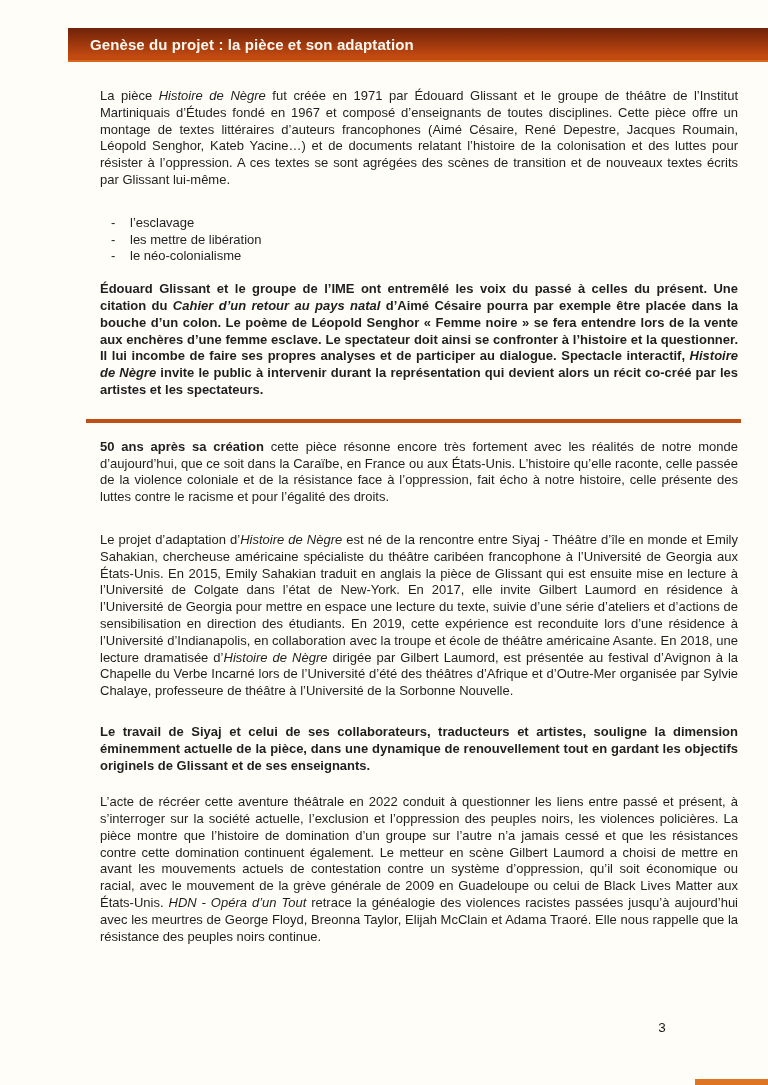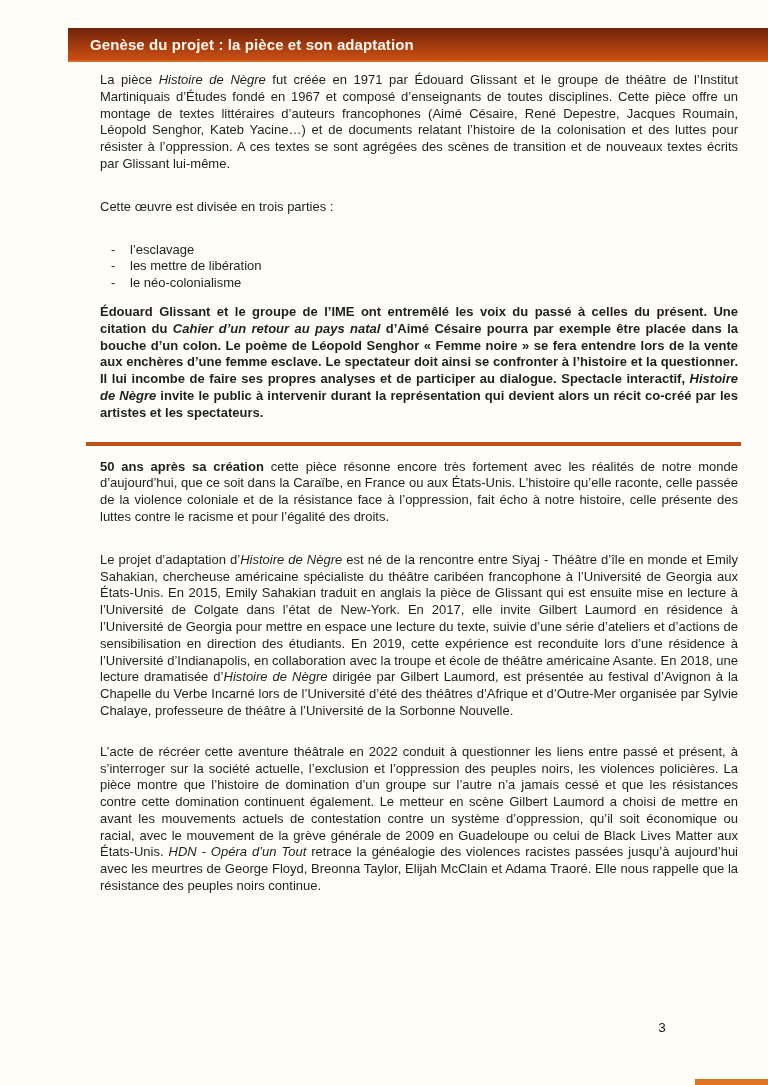--- a/index.html
+++ b/index.html
@@ -32,21 +32,21 @@
     font-weight:bold;
     font-size:15px;
     padding-left:22px;
     letter-spacing:0.1px;
   }
   .content{
     position:absolute;left:100px;top:72px;width:638px;
     font-size:13px;line-height:16.8px;
     text-align:justify;
   }
-  .para{margin:0 0 26px;}
+  .para{margin:16px 0 26px;}
   .para.mb20{margin-bottom:20px;font-weight:bold;}
   .para.mb24{margin-bottom:24px;}
   .dash-list{
     list-style:none;
     margin:0 0 12px;
   }
   .dash-list li{
     display:flex;
     margin-left:11px;
   }
@@ -72,21 +72,20 @@
 <body>
 
 <div class="header-bar">
   <span class="header-title">Genèse du projet : la pièce et son adaptation</span>
 </div>
 
 <div class="content">
 
   <p class="para"><span>La pièce </span><span style="font-style: italic;">Histoire de Nègre</span><span> fut créée en 1971 par Édouard Glissant et le groupe de théâtre de l’Institut Martiniquais d’Études fondé en 1967 et composé d’enseignants de toutes disciplines. Cette pièce offre un montage de textes littéraires d’auteurs francophones (Aimé Césaire, René Depestre, Jacques Roumain, Léopold Senghor, Kateb Yacine…) et de documents relatant l’histoire de la colonisation et des luttes pour résister à l’oppression. A ces textes se sont agrégées des scènes de transition et de nouveaux textes écrits par Glissant lui-même.</span></p>
 
-  <p class="para">Cette œuvre est divisée en trois parties :</p>
 
   <ul class="dash-list">
     <li>
       <span class="dash">-</span>
       <span>l’esclavage</span>
     </li>
     <li>
       <span class="dash">-</span>
       <span>les mettre de libération</span>
     </li>
@@ -97,20 +96,21 @@
   </ul>
 
   <p class="para mb20"><span>Édouard Glissant et le groupe de l’IME ont entremêlé les voix du passé à celles du présent. Une citation du </span><span style="font-style: italic;">Cahier d’un retour au pays natal</span><span> d’Aimé Césaire pourra par exemple être placée dans la bouche d’un colon. Le poème de Léopold Senghor « Femme noire » se fera entendre lors de la vente aux enchères d’une femme esclave. Le spectateur doit ainsi se confronter à l’histoire et la questionner. Il lui incombe de faire ses propres analyses et de participer au dialogue. Spectacle interactif, </span><span style="font-style: italic;">Histoire de Nègre</span><span> invite le public à intervenir durant la représentation qui devient alors un récit co-créé par les artistes et les spectateurs.</span></p>
 
   <div class="divider"></div>
 
   <p class="para"><span style="font-weight: bold;">50 ans après sa création</span><span> cette pièce résonne encore très fortement avec les réalités de notre monde d’aujourd’hui, que ce soit dans la Caraïbe, en France ou aux États-Unis. L’histoire qu’elle raconte, celle passée de la violence coloniale et de la résistance face à l’oppression, fait écho à notre histoire, celle présente des luttes contre le racisme et pour l’égalité des droits.</span></p>
 
   <p class="para mb24"><span>Le projet d’adaptation d’</span><span style="font-style: italic;">Histoire de Nègre</span><span> est né de la rencontre entre Siyaj - Théâtre d’île en monde et Emily Sahakian, chercheuse américaine spécialiste du théâtre caribéen francophone à l’Université de Georgia aux États-Unis. En 2015, Emily Sahakian traduit en anglais la pièce de Glissant qui est ensuite mise en lecture à l’Université de Colgate dans l’état de New-York. En 2017, elle invite Gilbert Laumord en résidence à l’Université de Georgia pour mettre en espace une lecture du texte, suivie d’une série d’ateliers et d’actions de sensibilisation en direction des étudiants. En 2019, cette expérience est reconduite lors d’une résidence à l’Université d’Indianapolis, en collaboration avec la troupe et école de théâtre américaine Asante. En 2018, une lecture dramatisée d’</span><span style="font-style: italic;">Histoire de Nègre</span><span> dirigée par Gilbert Laumord, est présentée au festival d’Avignon à la Chapelle du Verbe Incarné lors de l’Université d’été des théâtres d’Afrique et d’Outre-Mer organisée par Sylvie Chalaye, professeure de théâtre à l’Université de la Sorbonne Nouvelle.</span></p>
 
+  <p class="para mb20">Le travail de Siyaj et celui de ses collaborateurs, traducteurs et artistes, souligne la dimension éminemment actuelle de la pièce, dans une dynamique de renouvellement tout en gardant les objectifs originels de Glissant et de ses enseignants.</p>
 
   <p class="para"><span>L’acte de récréer cette aventure théâtrale en 2022 conduit à questionner les liens entre passé et présent, à s’interroger sur la société actuelle, l’exclusion et l’oppression des peuples noirs, les violences policières. La pièce montre que l’histoire de domination d’un groupe sur l’autre n’a jamais cessé et que les résistances contre cette domination continuent également. Le metteur en scène Gilbert Laumord a choisi de mettre en avant les mouvements actuels de contestation contre un système d’oppression, qu’il soit économique ou racial, avec le mouvement de la grève générale de 2009 en Guadeloupe ou celui de Black Lives Matter aux États-Unis. </span><span style="font-style: italic;">HDN - Opéra d’un Tout</span><span> retrace la généalogie des violences racistes passées jusqu’à aujourd’hui avec les meurtres de George Floyd, Breonna Taylor, Elijah McClain et Adama Traoré. Elle nous rappelle que la résistance des peuples noirs continue.</span></p>
 
 </div>
 
 <div class="page-number">3</div>
 
 <div class="footer-accent"></div>
 
 </body></html>

